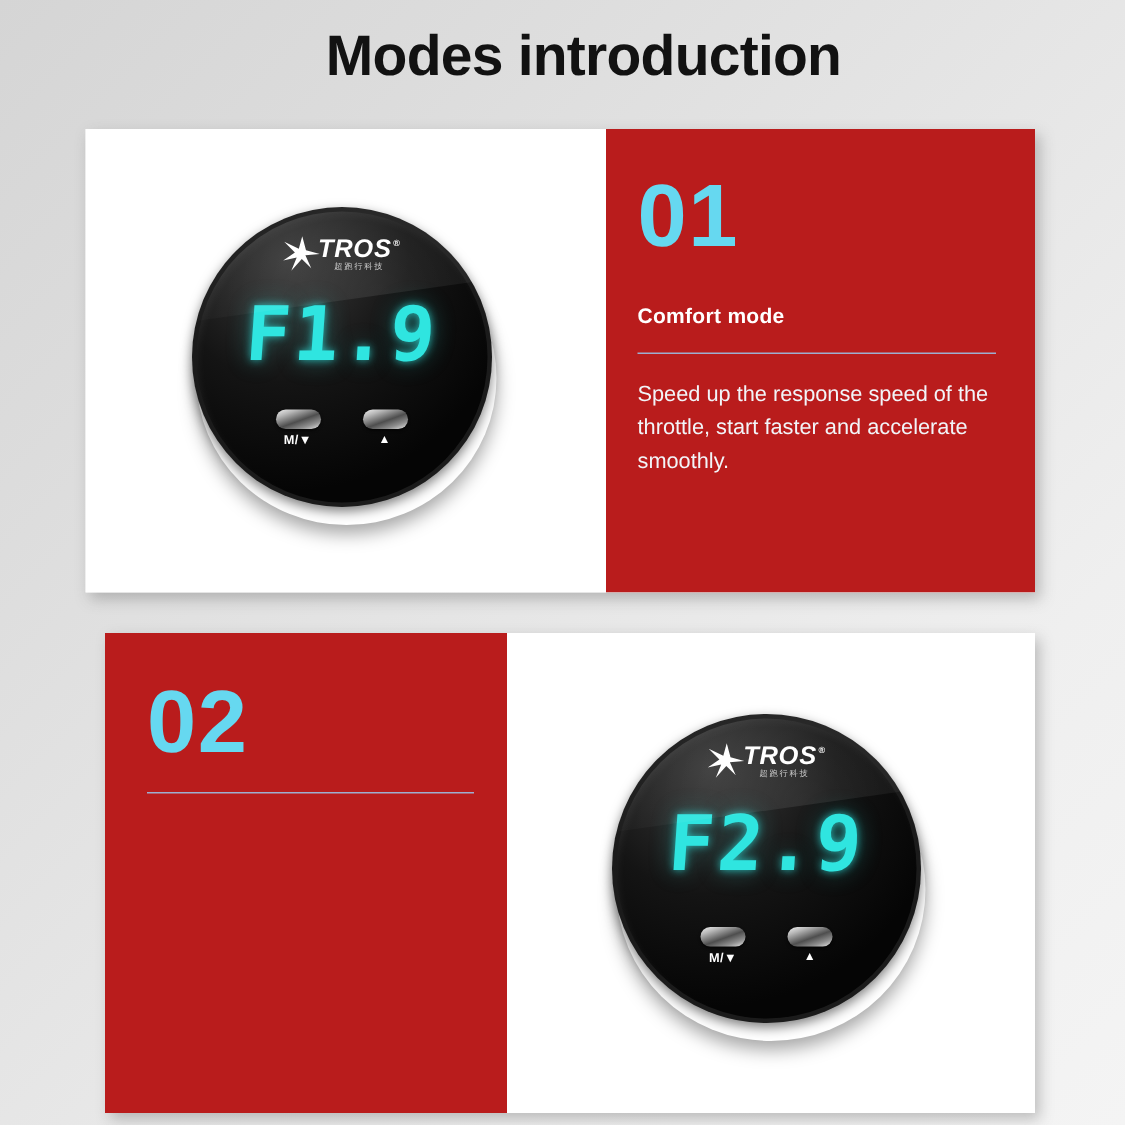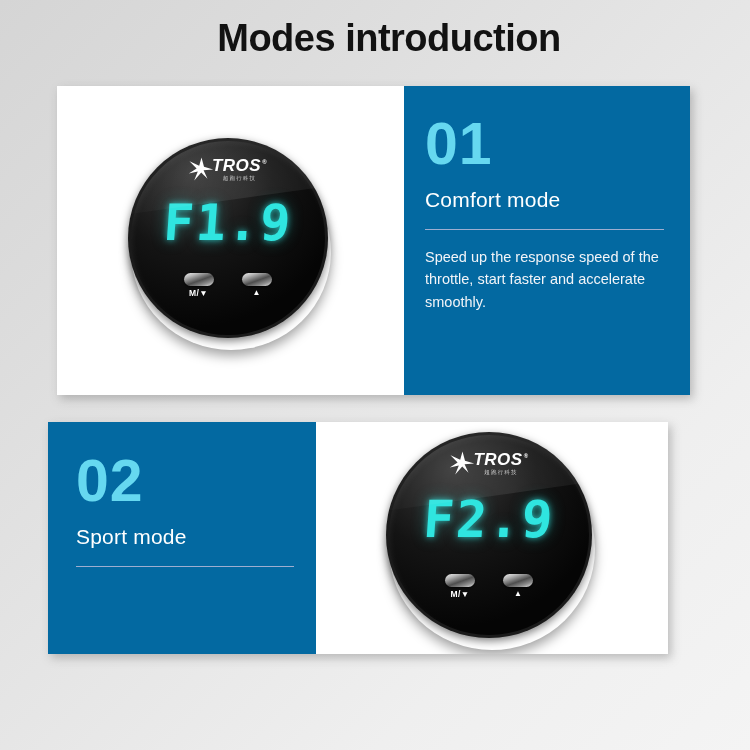--- a/index.html
+++ b/index.html
@@ -35,59 +35,59 @@
     box-shadow: 3px 4px 9px rgba(120,120,120,0.45);
     overflow: hidden;
   }
   .card-one {
     left: 57px;
     top: 86px;
     width: 633px;
     height: 309px;
   }
   .card-two {
-    left: 48px;
+    left: 70px;
     top: 422px;
     width: 620px;
-    height: 232px;
+    height: 320px;
     align-items: center;
   }
 
   .panel-white {
     background: #ffffff;
     position: relative;
     display: flex;
     align-items: center;
     justify-content: center;
   }
   .panel-blue {
-    background: #0369a1;
+    background: #b91c1c;
     position: relative;
     box-sizing: border-box;
   }
 
   .card-one .panel-white { width: 347px; height: 100%; }
   .card-one .panel-blue  { width: 286px; height: 100%; padding: 29px 26px 0 21px; }
 
   .card-two .panel-blue  { width: 268px; height: 100%; padding: 30px 22px 0 28px; }
   .card-two .panel-white { width: 352px; height: 100%; }
 
   
   .mode-number {
     font-size: 59px;
     font-weight: bold;
     color: #66d8f0;
     line-height: 1;
     letter-spacing: 1px;
   }
   .mode-title {
-    font-size: 21px;
-    font-weight: normal;
+    font-size: 14px;
+    font-weight: bold;
     color: #ffffff;
-    margin-top: 14px;
+    margin-top: 28px;
     letter-spacing: 0.2px;
   }
   .divider {
     height: 1px;
     background: #9eaed0;
     margin-top: 17px;
     width: 100%;
   }
   .mode-desc {
     margin-top: 16px;
@@ -287,21 +287,20 @@
     <div class="divider"></div>
     <div class="mode-desc">Speed up the response speed of the throttle, start faster and accelerate smoothly.</div>
   </div>
 
 </div>
 
 <div class="card card-two">
 
   <div class="panel-blue">
     <div class="mode-number">02</div>
-    <div class="mode-title">Sport mode</div>
     <div class="divider"></div>
   </div>
 
   <div class="panel-white">
     <div class="device-wrap">
       <div class="device-base"></div>
       <div class="device-face">
 
         <div class="logo">
           <svg class="logo-star" width="26" height="24" viewBox="0 0 26 24">

